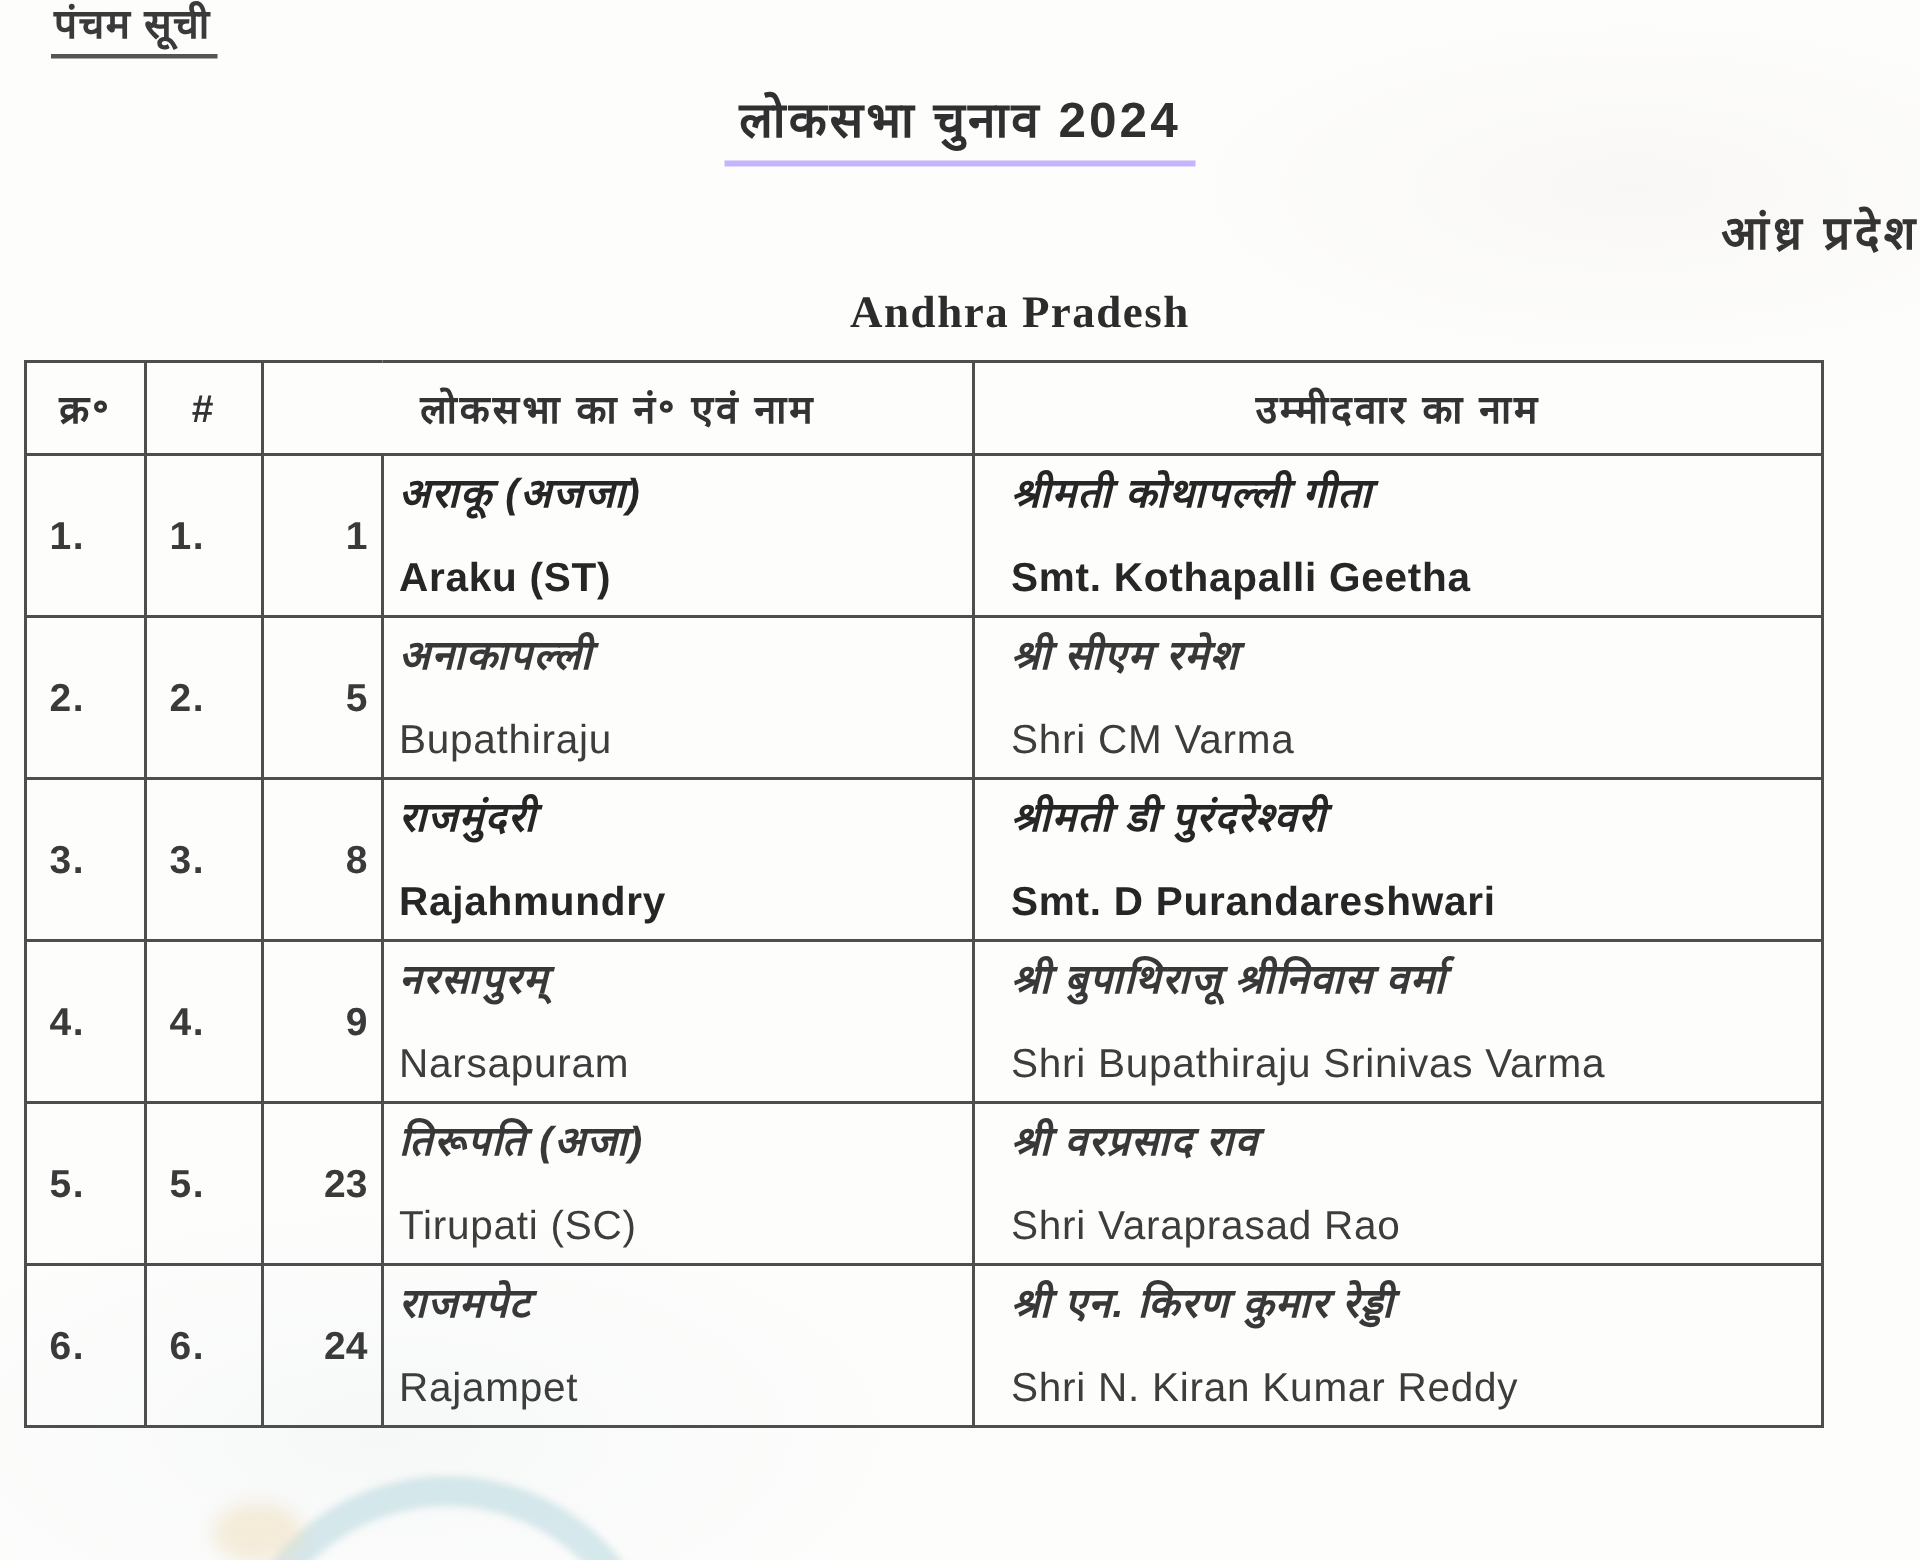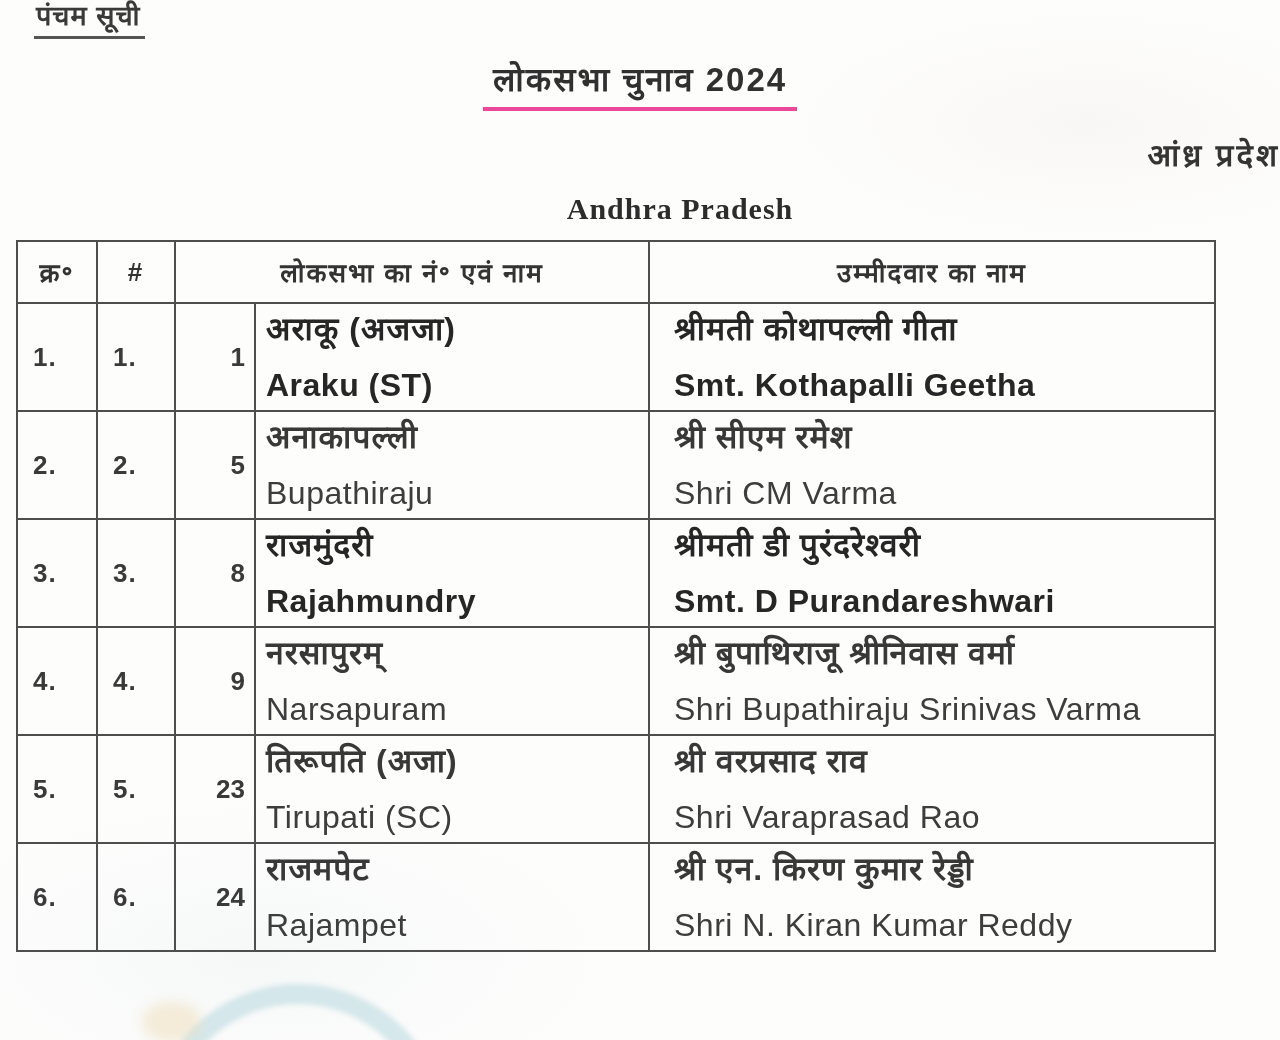--- a/index.html
+++ b/index.html
@@ -26,21 +26,21 @@
     padding: 0 4px 3px 2px;
   }
   .main-title {
     position: absolute; top: 56px; left: 0; width: 100%;
     text-align: center;
   }
   .main-title span {
     display: inline-block;
     font-size: 33px; font-weight: 700; letter-spacing: 2px;
     color: #303030;
-    border-bottom: 4px solid #ec4899;
+    border-bottom: 4px solid #c4b5fd;
     padding: 0 10px 6px 10px;
   }
   .state-hi {
     position: absolute; top: 133px; left: 0; width: 100%;
     text-align: right;
     font-size: 31px; font-weight: 700; letter-spacing: 3px;
     color: #343434;
   }
   .state-en {
     position: absolute; top: 192px; left: 0; width: 100%;
@@ -81,26 +81,27 @@
     padding-left: 15px; letter-spacing: 1px;
   }
   td.cell-constno {
     font-size: 26px; font-weight: 600; color: #3a3a3a;
     text-align: right; padding-right: 9px;
   }
   td.cell-constname, td.cell-cand { padding: 5px 8px 5px 10px; }
   td.cell-cand { padding-left: 24px; }
 
   .line-hi {
-    font-size: 32px; font-weight: 600; color: #383838;
+    font-size: 27px; font-weight: 600; color: #383838;
     line-height: 41px; letter-spacing: 1px;
     white-space: nowrap;
+    font-style: italic;
   }
   .line-en {
-    font-size: 32px; font-weight: 400; color: #3d3d3d;
+    font-size: 27px; font-weight: 400; color: #3d3d3d;
     line-height: 40px; letter-spacing: .5px;
     white-space: nowrap;
     margin-top: 15px;
   }
   tr.bold-row .line-hi { font-weight: 800; color: #262626; }
   tr.bold-row .line-en { font-weight: 700; color: #262626; }
 
   
   .stamp-arc {
     position: absolute; left: 150px; top: 984px;

